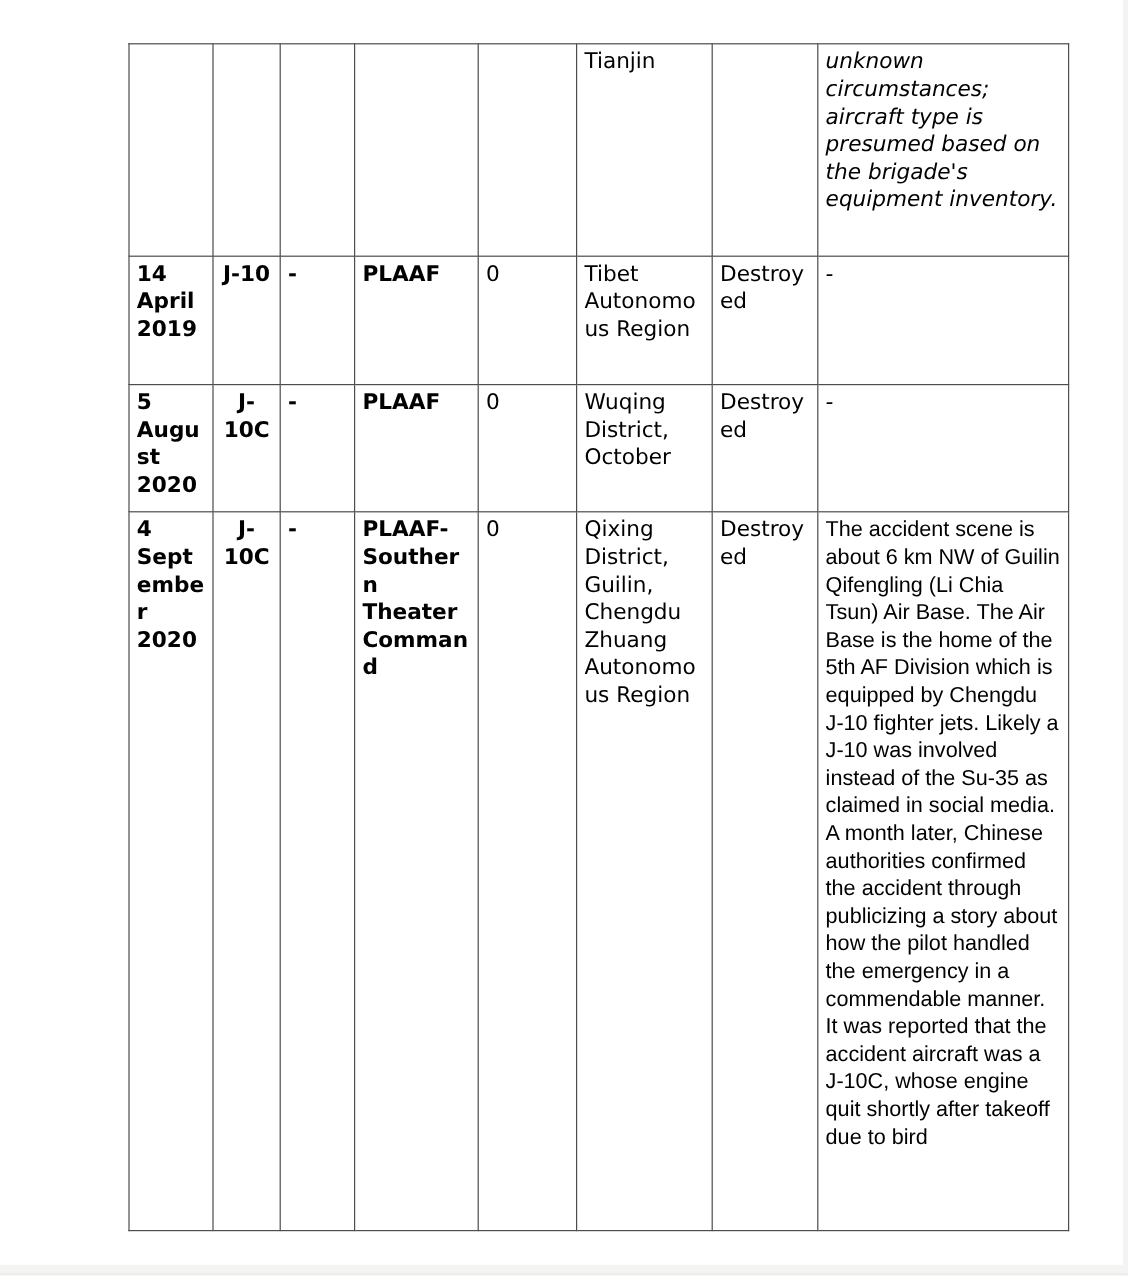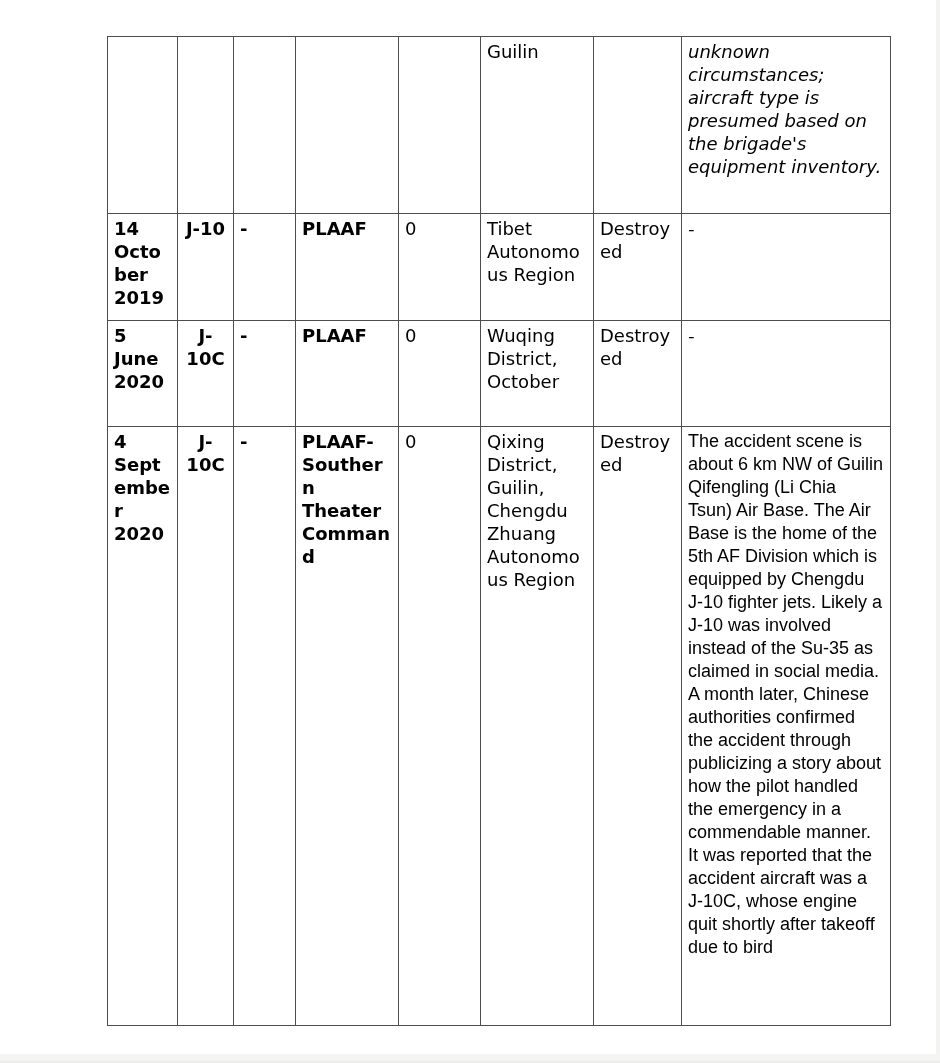--- a/index.html
+++ b/index.html
@@ -83,38 +83,38 @@
         <col style="width:209px">
       </colgroup>
 
       <tbody>
           <tr class="r1">
         <td class="bold c1"></td>
         <td class="bold c2"></td>
         <td class="bold c3"></td>
         <td class="bold c4 thick"></td>
         <td class="c5"></td>
-        <td class="c6">Guilin</td>
+        <td class="c6">Tianjin</td>
         <td class="c7"></td>
         <td class="c8 notes-plain">unknown circumstances; aircraft type is presumed based on the brigade's equipment inventory.</td>
       </tr>
 
       <tr class="r2">
-        <td class="bold c1">14 October 2019</td>
+        <td class="bold c1">14 April 2019</td>
         <td class="bold c2">J-10</td>
         <td class="bold c3">-</td>
         <td class="bold c4 thick">PLAAF</td>
         <td class="c5">0</td>
         <td class="c6">Tibet Autonomous Region</td>
         <td class="c7">Destroyed</td>
         <td class="c8 notes-plain">-</td>
       </tr>
 
       <tr class="r3">
-        <td class="bold c1">5 June 2020</td>
+        <td class="bold c1">5 August 2020</td>
         <td class="bold c2">J-10C</td>
         <td class="bold c3">-</td>
         <td class="bold c4 thick">PLAAF</td>
         <td class="c5">0</td>
         <td class="c6">Wuqing District, October</td>
         <td class="c7">Destroyed</td>
         <td class="c8 notes-plain">-</td>
       </tr>
 
       <tr class="r4">

